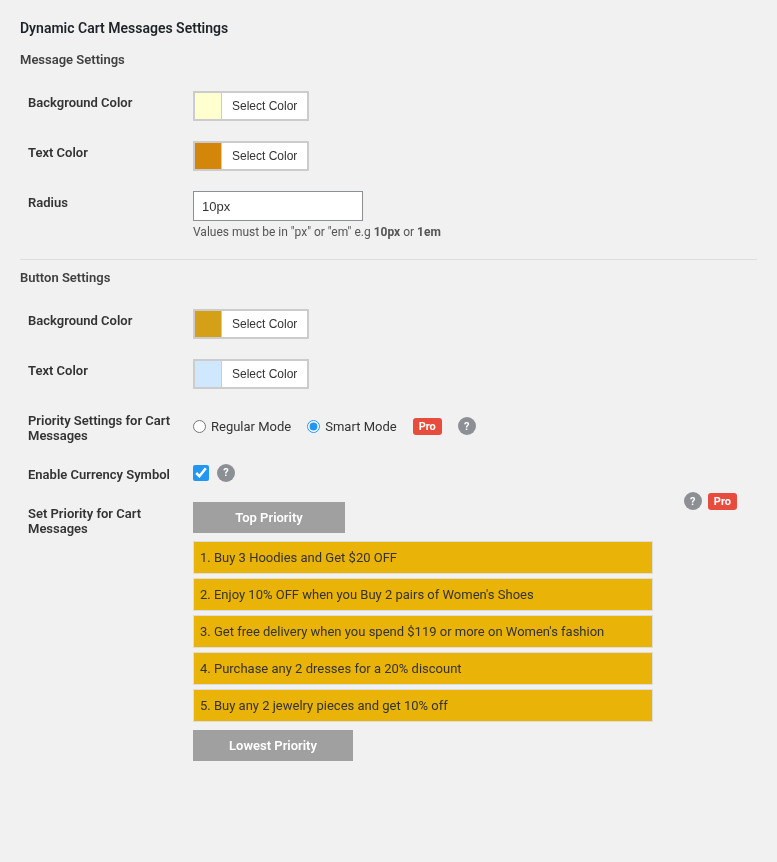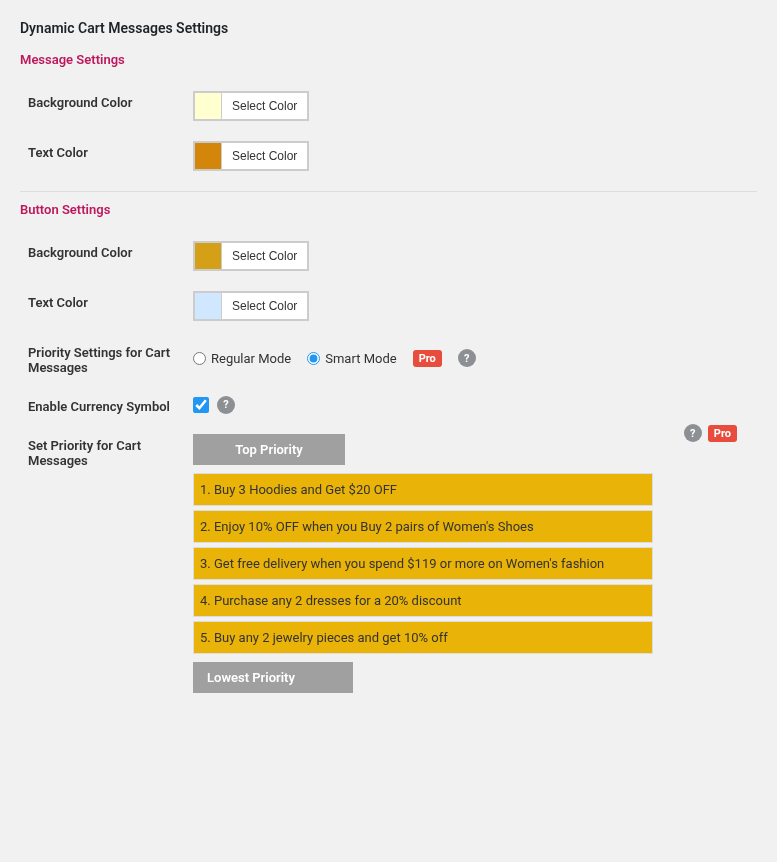--- a/index.html
+++ b/index.html
@@ -15,21 +15,21 @@
     .page-title {
       font-size: 14px;
       font-weight: 600;
       margin-bottom: 16px;
       color: #1d2327;
     }
     .section-title {
       font-size: 13px;
       font-weight: 600;
       margin-bottom: 14px;
-      color: #be185d;
+      color: #404040;
     }
     .settings-table {
       width: 100%;
       border-collapse: collapse;
       margin-bottom: 10px;
     }
     .settings-table tr td {
       padding: 10px 8px;
       vertical-align: middle;
     }
@@ -155,21 +155,21 @@
       width: 100%;
     }
     .priority-footer {
       background: #a0a0a0;
       color: #fff;
       padding: 8px 14px;
       font-size: 13px;
       font-weight: 600;
       display: inline-block;
       width: 160px;
-      text-align: left;
+      text-align: center;
       margin-top: 8px;
     }
     .divider {
       height: 1px;
       background: #ddd;
       margin: 10px 0;
     }
     .color-btn-outer {
       display: flex;
       align-items: center;
@@ -194,20 +194,29 @@
           <button class="select-color-btn">Select Color</button>
         </div>
       </td>
     </tr>
     <tr>
       <td>Text Color</td>
       <td>
         <div class="color-btn-outer">
           <div class="color-swatch" style="background:#d4860b;"></div>
           <button class="select-color-btn">Select Color</button>
+        </div>
+      </td>
+    </tr>
+    <tr>
+      <td>Radius</td>
+      <td>
+        <input type="text" class="radius-input" value="10px" style="">
+        <div class="radius-hint">
+          <span>Values must be in "px" or "em" e.g </span><strong>10px</strong><span> or </span><strong>1em</strong>
         </div>
       </td>
     </tr>
   </tbody>
     </table>
 </div>
 
 <div class="divider"></div>
 
 <div style="margin-top:8px;">

